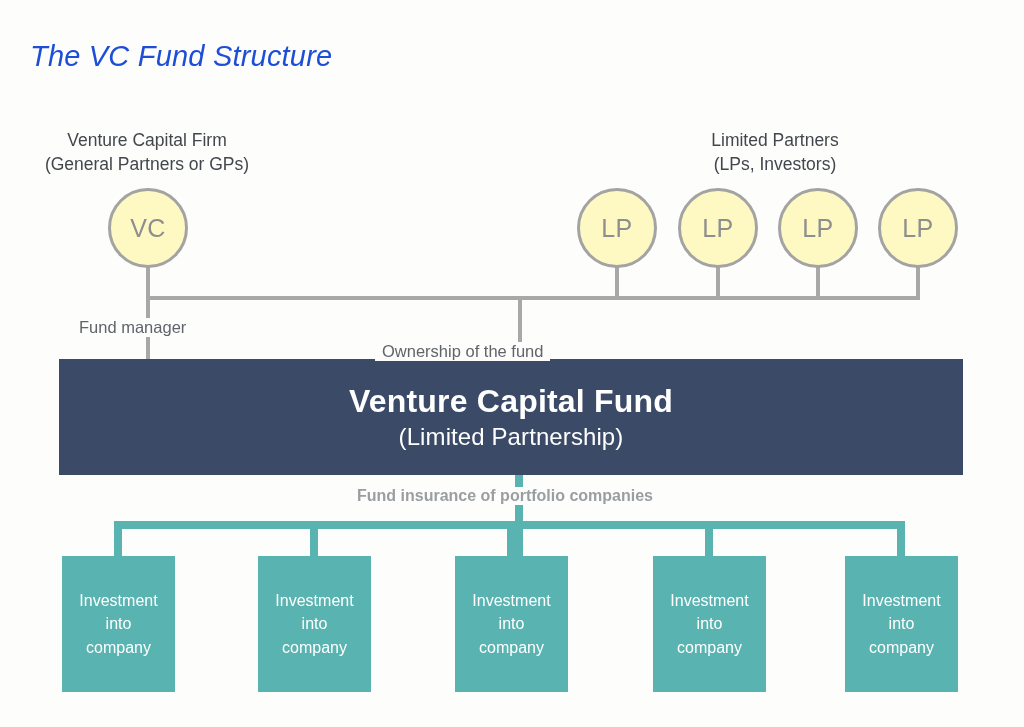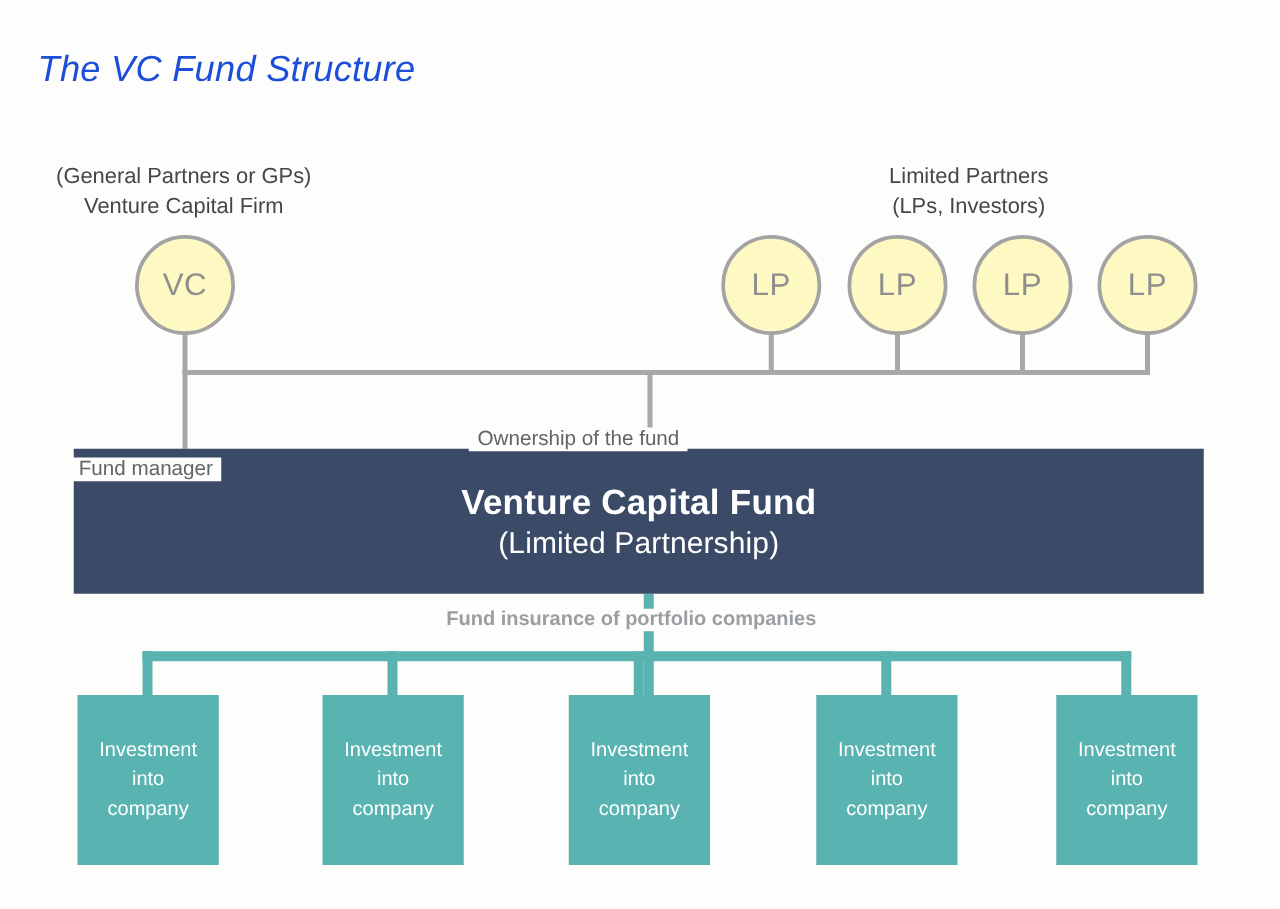--- a/index.html
+++ b/index.html
@@ -101,21 +101,21 @@
   
   .edge-caption {
     position: absolute;
     font-size: 16.5px;
     color: #60646b;
     white-space: nowrap;
     background: #fdfdfb;
     padding: 0 7px;
     z-index: 4;
   }
-  #caption-fund-manager { left: 56px;  top: 318px; margin-top: 48px; }
+  #caption-fund-manager { left: 72px;  top: 318px; }
   #caption-ownership    { left: 375px; top: 326px; margin-top: 16px; }
 
   #caption-portfolio {
     position: absolute;
     left: 349px;
     top: 487px;
     font-size: 16px;
     font-weight: bold;
     color: #9a9ea3;
     white-space: nowrap;
@@ -132,21 +132,21 @@
     width: 904px;
     height: 116px;
     background: #3b4a66;
     display: flex;
     flex-direction: column;
     align-items: center;
     justify-content: center;
     z-index: 3;
   }
   #fund-box .line1 {
-    font-size: 28px;
+    font-size: 32px;
     font-weight: bold;
     color: #ffffff;
     letter-spacing: 0.2px;
   }
   #fund-box .line2 {
     font-size: 24px;
     color: #ffffff;
     margin-top: 3px;
     letter-spacing: 0.1px;
   }
@@ -170,22 +170,22 @@
   }
 </style>
 </head>
 <body>
 
 <div id="canvas">
 
   <div class="title">The VC Fund Structure</div>
 
   <div class="group-label" id="vc-group-label">
+    <div>Venture Capital Firm</div>
     <div>(General Partners or GPs)</div>
-    <div>Venture Capital Firm</div>
   </div>
 
   <div class="group-label" id="lp-group-label">
     <div>Limited Partners</div>
     <div>(LPs, Investors)</div>
   </div>
 
   <div class="node-circle" style="left:108px; top:188px;">
     <span>VC</span>
   </div>

